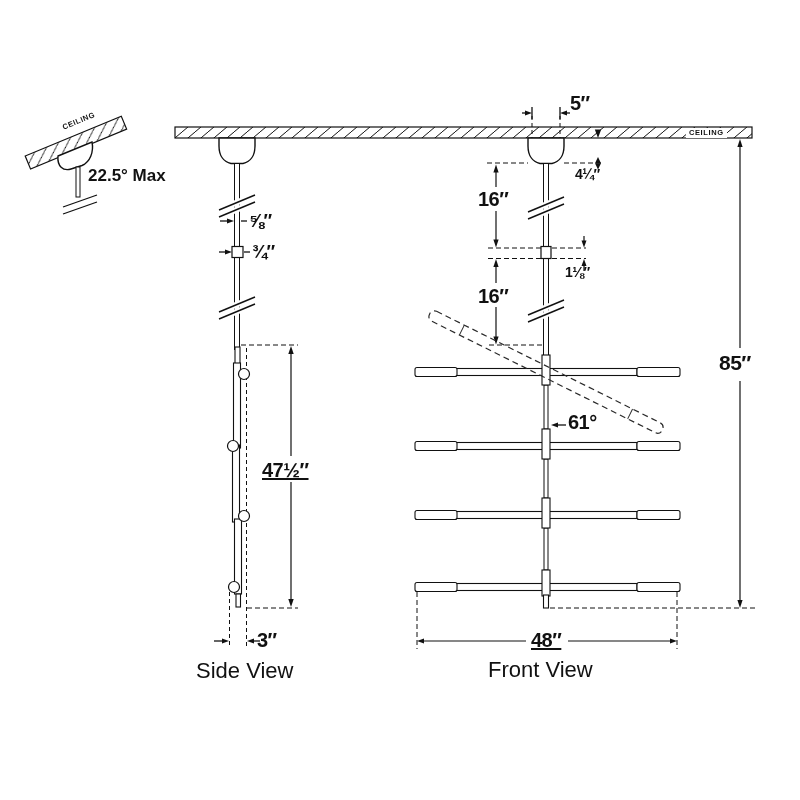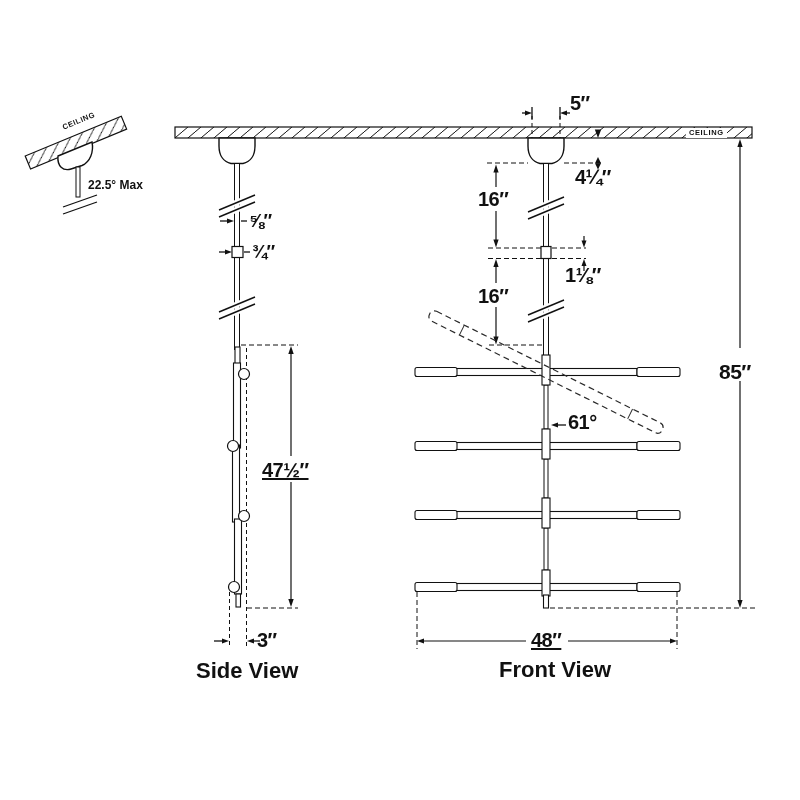--- a/index.html
+++ b/index.html
@@ -1,24 +1,24 @@
 <!DOCTYPE html>
 <html><head>
 <meta charset="utf-8">
 <style>
   html,body{margin:0;padding:0;background:#fff;}
   #stage{position:relative;width:800px;height:800px;background:#ffffff;overflow:hidden;
          font-family:"Liberation Sans","DejaVu Sans",sans-serif;color:#111;}
   #stage svg{position:absolute;left:0;top:0;}
   .lbl{position:absolute;color:#111;font-weight:700;white-space:nowrap;line-height:1;}
   .dim20{font-size:20px;letter-spacing:-0.5px;}
-  .dim19{font-size:20px;letter-spacing:-0.5px;}
+  .dim19{font-size:14px;letter-spacing:-0.5px;}
   .dim18{font-size:18px;letter-spacing:-0.5px;}
-  .dim21{font-size:21px;letter-spacing:-0.5px;margin-top:9px;}
-  .title{font-size:22px;font-weight:700;letter-spacing:0;}
+  .dim21{font-size:21px;letter-spacing:-0.5px;}
+  .title{font-size:22px;font-weight:400;letter-spacing:0;}
   .ceilbox{font-size:7.5px;font-weight:700;letter-spacing:0.6px;background:#fff;padding:1px 3px;}
   .tilted{transform:rotate(-22.5deg);transform-origin:left center;}
 </style>
 </head>
 <body>
 
 <div id="stage">
 
 <svg width="800" height="800" viewBox="0 0 800 800">
   <defs>
@@ -227,34 +227,34 @@
       <polygon points="740,139 737.4,147 742.6,147" fill="#111"></polygon>
       <line x1="740" y1="143" x2="740" y2="348" stroke="#111" stroke-width="1.2"></line>
       <line x1="740" y1="381" x2="740" y2="604" stroke="#111" stroke-width="1.2"></line>
       <polygon points="740,608 737.4,600 742.6,600" fill="#111"></polygon>
       <line x1="550" y1="608" x2="756" y2="608" stroke="#111" stroke-width="1" stroke-dasharray="5 3"></line>
     </g>
   </g>
 </svg>
 
   <div class="lbl ceilbox tilted" style="left:60px;top:124px;">CEILING</div>
-  <div class="lbl" style="left:88px;top:179px;font-size:12px;">22.5° Max</div>
+  <div class="lbl" style="left:88px;top:167px;font-size:17px;">22.5° Max</div>
 
   <div class="lbl ceilbox" style="left:686px;top:128px;">CEILING</div>
 
   <div class="lbl dim20" style="left:570px;top:93px;">5″</div>
   <div class="lbl dim19" style="left:575px;top:167px;">4¼″</div>
   <div class="lbl dim20" style="left:478px;top:189px;">16″</div>
   <div class="lbl dim19" style="left:565px;top:265px;text-align:right;">1⅛″</div>
   <div class="lbl dim20" style="left:478px;top:286px;">16″</div>
   <div class="lbl dim20" style="left:568px;top:412px;">61°</div>
   <div class="lbl dim21" style="left:719px;top:352px;">85″</div>
   <div class="lbl dim20" style="left:531px;top:630px;text-decoration:underline;">48″</div>
 
   <div class="lbl dim18" style="left:249px;top:212px;">⅝″</div>
   <div class="lbl dim18" style="left:252px;top:243px;">¾″</div>
   <div class="lbl dim20" style="left:262px;top:460px;text-decoration:underline;">47½″</div>
   <div class="lbl dim20" style="left:257px;top:630px;">3″</div>
 
   <div class="lbl title" style="left:196px;top:660px;">Side View</div>
-  <div class="lbl title" style="left:499px;top:659px;">Front View</div>
+  <div class="lbl title" style="left:488px;top:659px;">Front View</div>
 
 </div>
 
 </body></html>

